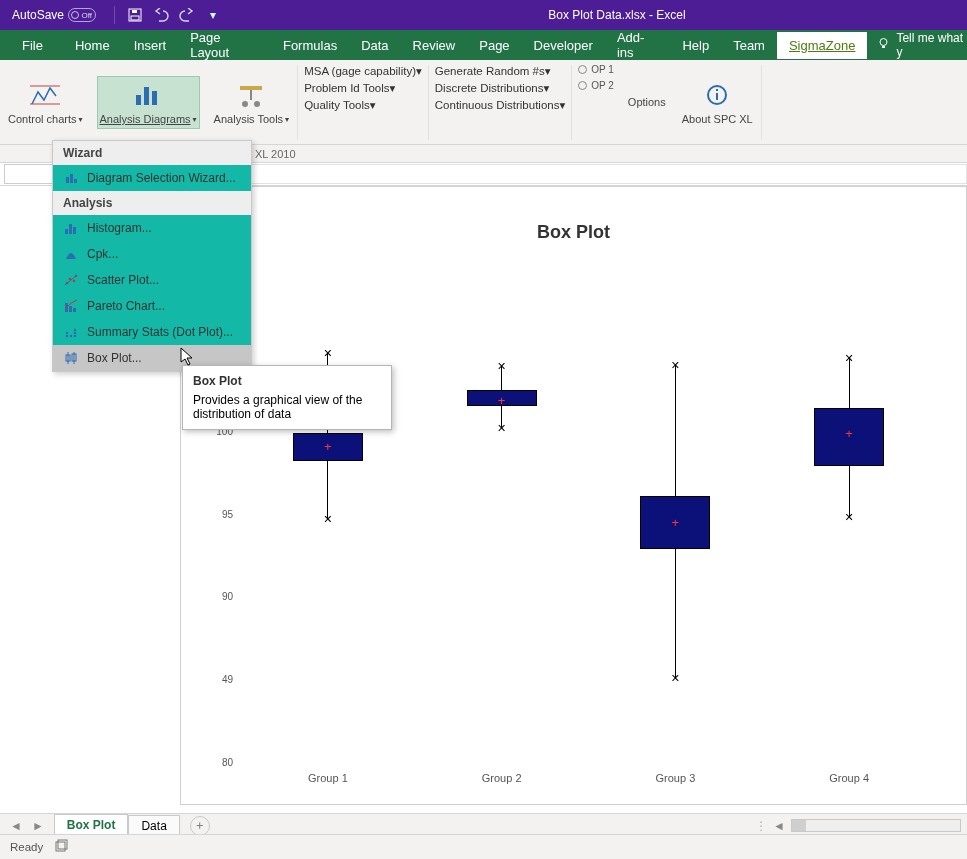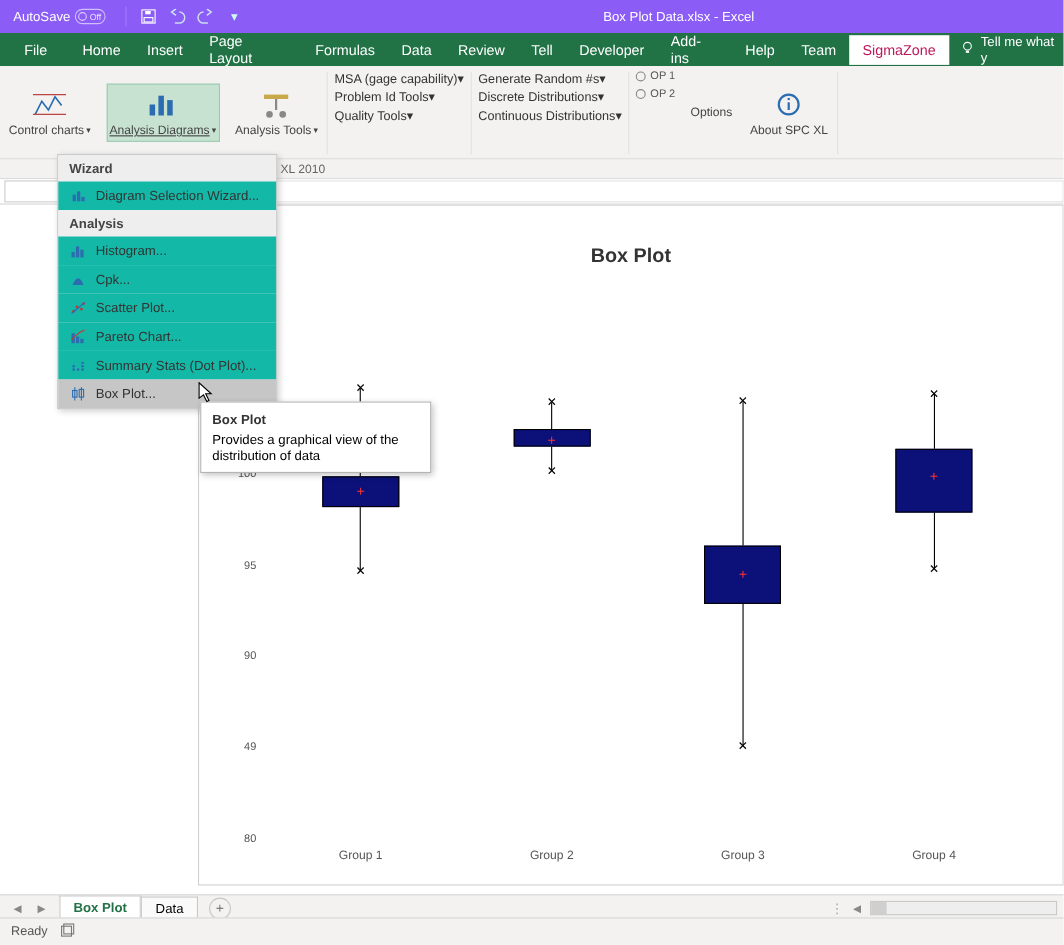--- a/index.html
+++ b/index.html
@@ -1,32 +1,32 @@
 <!DOCTYPE html>
 <html><head>
 <meta charset="utf-8">
 <style>
   * { margin: 0; padding: 0; box-sizing: border-box; font-family: "Segoe UI", Arial, sans-serif; }
   body { background: #fff; width: 967px; height: 859px; overflow: hidden; position: relative; }
 
   
-  .titlebar { height: 30px; background: #8b5cf6; color: #fff; display: flex; align-items: center; font-size: 12px; gap: 40px; }
+  .titlebar { height: 30px; background: #4c1d95; color: #fff; display: flex; align-items: center; font-size: 12px; gap: 40px; }
   .titlebar .left { display: flex; align-items: center; padding: 0 6px; gap: 10px; }
   .autosave { display:flex; align-items:center; gap:4px; padding:2px 6px; }
   .togglewrap { width:28px; height:14px; border:1px solid rgba(255,255,255,.6); border-radius:8px; position:relative; display:inline-flex; align-items:center; }
   .togglewrap .knob { width:8px; height:8px; border-radius:50%; border:1px solid rgba(255,255,255,.7); position:absolute; left:2px; }
   .togglewrap .off { font-size:8px; position:absolute; right:3px; color:rgba(255,255,255,.8);margin-left:40px; }
   .qat-icon { width:16px; height:16px; display:inline-flex; align-items:center; justify-content:center; }
   .qat-sep { width:1px; height:18px; background: rgba(255,255,255,0.2); margin:0 2px;}
   .titlebar .center { flex: 1; text-align: center; }
 
   
   .ribbontabs { height: 30px; background: #217346; display: flex; align-items: center; padding-left: 10px; font-size: 13px; }
   .ribbontabs .tab { color: #fff; padding: 6px 12px; cursor: pointer; }
-  .ribbontabs .tab.active { background: #fff; color: #be185d; }
+  .ribbontabs .tab.active { background: #fff; color: #4d7c0f; text-decoration: underline; }
   .ribbontabs .tab.file { margin-right:8px; }
   .tellme { color:#fff; display:flex; align-items:center; gap:6px; margin-left:10px; font-size:12px; }
 
   
   .ribbon { height: 85px; background: #f3f2f1; border-bottom: 1px solid #d6d6d6; display:flex; align-items:flex-start; }
   .rgroup { display:flex; flex-direction:column; align-items:center; justify-content:center; padding:4px 6px; height:85px; font-size:11px; color:#444; }
   .rgroup .big { display:flex; flex-direction:column; align-items:center; gap:2px; cursor:pointer; padding:2px 2px; }
   .rgroup .big.highlight { background:#c8e2d2; border:1px solid #9ccab0;text-decoration:underline; }
   .rgroup .big .iconbox { width:36px; height:32px; display:flex; align-items:center; justify-content:center; }
   .rgroup .lbl { line-height:1.1; text-align:center; }
@@ -116,21 +116,21 @@
 </div>
 
 <div class="ribbontabs">
   <div class="tab file">File</div>
   <div class="tab">Home</div>
   <div class="tab">Insert</div>
   <div class="tab">Page Layout</div>
   <div class="tab">Formulas</div>
   <div class="tab">Data</div>
   <div class="tab">Review</div>
-  <div class="tab">Tell</div>
+  <div class="tab">Page</div>
   <div class="tab">Developer</div>
   <div class="tab">Add-ins</div>
   <div class="tab">Help</div>
   <div class="tab">Team</div>
   <div class="tab active">SigmaZone</div>
   <div class="tellme">
     <span>
       <svg width="13" height="13" viewBox="0 0 13 13">
           <circle cx="6.5" cy="5" r="3.5" fill="none" stroke="#fff"></circle>
           <rect x="5" y="9" width="3" height="2" fill="#fff"></rect>

